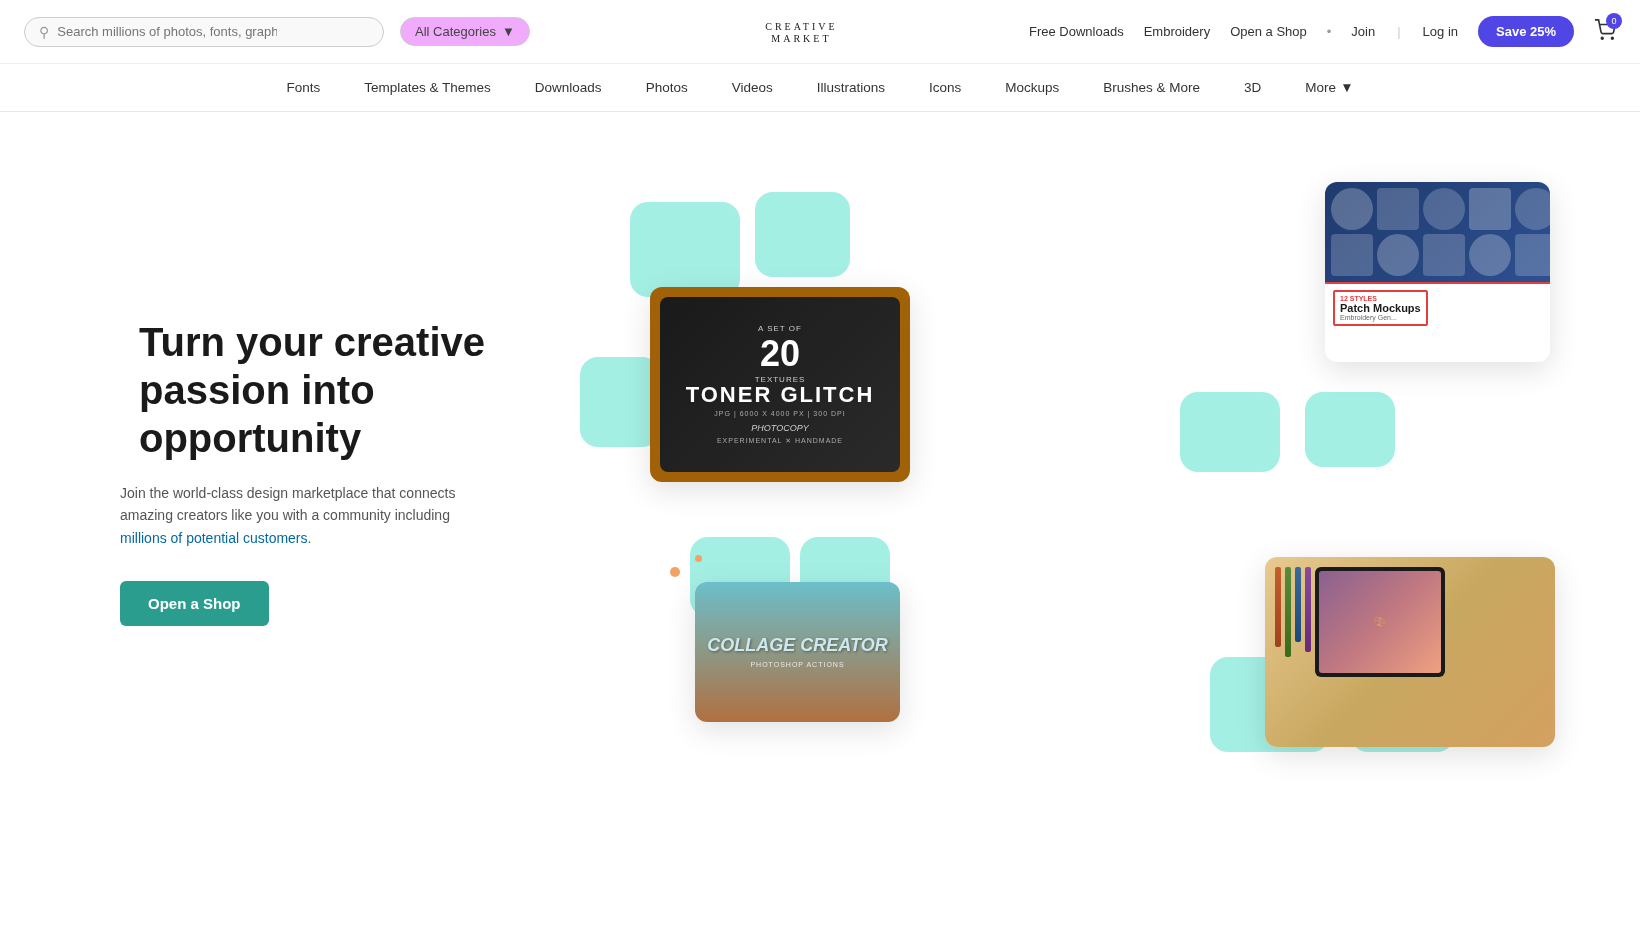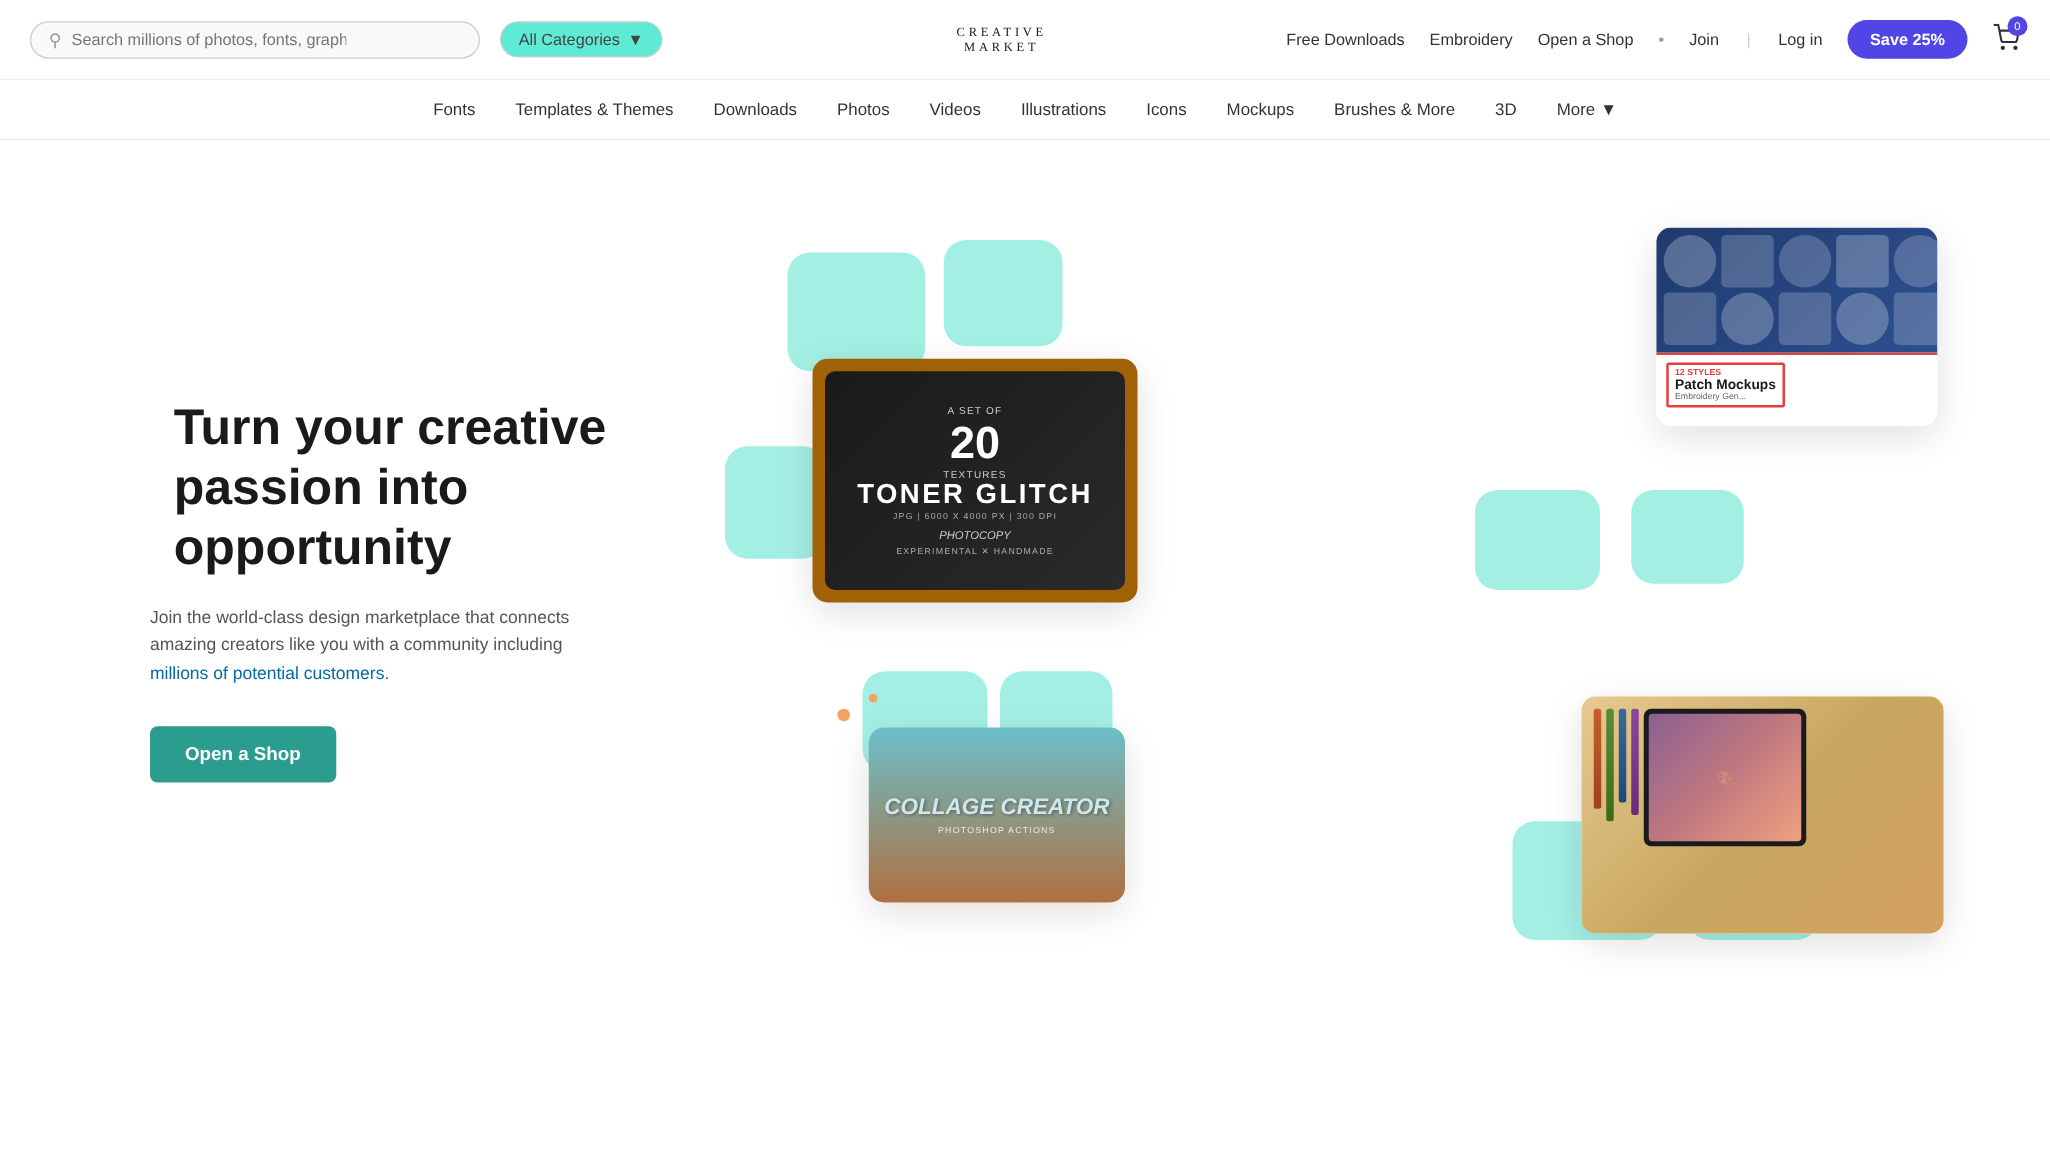--- a/index.html
+++ b/index.html
@@ -39,21 +39,21 @@
     .category-select {
       display: flex;
       align-items: center;
       border: 1px solid #ccc;
       border-radius: 24px;
       padding: 6px 14px;
       gap: 6px;
       cursor: pointer;
       font-size: 13px;
       color: #444;
-      background: #5eead4;
+      background: #f0abfc;
     }
     .logo-wrap {
       flex: 1;
       display: flex;
       justify-content: center;
     }
     .logo {
       font-family: Georgia, 'Times New Roman', serif;
       font-size: 28px;
       font-weight: 400;
@@ -111,21 +111,21 @@
       display: flex;
       align-items: center;
       justify-content: center;
     }
 
     
     .nav {
       display: flex;
       align-items: center;
       justify-content: center;
-      gap: 32px;
+      gap: 44px;
       padding: 0 24px;
       height: 48px;
       border-bottom: 1px solid #e8e8e8;
     }
     .nav-item {
       font-size: 13.5px;
       color: #333;
       cursor: pointer;
       text-decoration: none;
       white-space: nowrap;
@@ -416,21 +416,21 @@
         <div class="toner-set-text">A SET OF</div>
         <div class="toner-number">20</div>
         <div class="toner-set-text">TEXTURES</div>
         <div class="toner-title">TONER GLITCH</div>
         <div class="toner-subtitle">JPG | 6000 x 4000 PX | 300 DPI</div>
         <div class="toner-type">PHOTOCOPY</div>
         <div class="toner-subtitle">EXPERIMENTAL ✕ HANDMADE</div>
       </div>
     </div>
 
-    <div class="product-card card-top-right" style="position:absolute; top:10px; right:10px; width:225px; height:159px;">
+    <div class="product-card card-top-right" style="position:absolute; top:10px; right:10px; width:225px; height:180px;">
       <div style="flex:1; background: linear-gradient(135deg,#1f3a6e,#2d5090); height:100px; position:relative; overflow:hidden;">
 
         <div style="display:grid; grid-template-columns: repeat(5,1fr); gap:4px; padding:6px; height:100%;">
           <div style="background:rgba(255,255,255,0.25); border-radius:50%; aspect-ratio:1;"></div>
           <div style="background:rgba(255,255,255,0.2); border-radius:4px; aspect-ratio:1;"></div>
           <div style="background:rgba(255,255,255,0.2); border-radius:50%; aspect-ratio:1;"></div>
           <div style="background:rgba(255,255,255,0.25); border-radius:4px; aspect-ratio:1;"></div>
           <div style="background:rgba(255,255,255,0.2); border-radius:50%; aspect-ratio:1;"></div>
           <div style="background:rgba(255,255,255,0.2); border-radius:4px; aspect-ratio:1;"></div>
           <div style="background:rgba(255,255,255,0.25); border-radius:50%; aspect-ratio:1;"></div>

